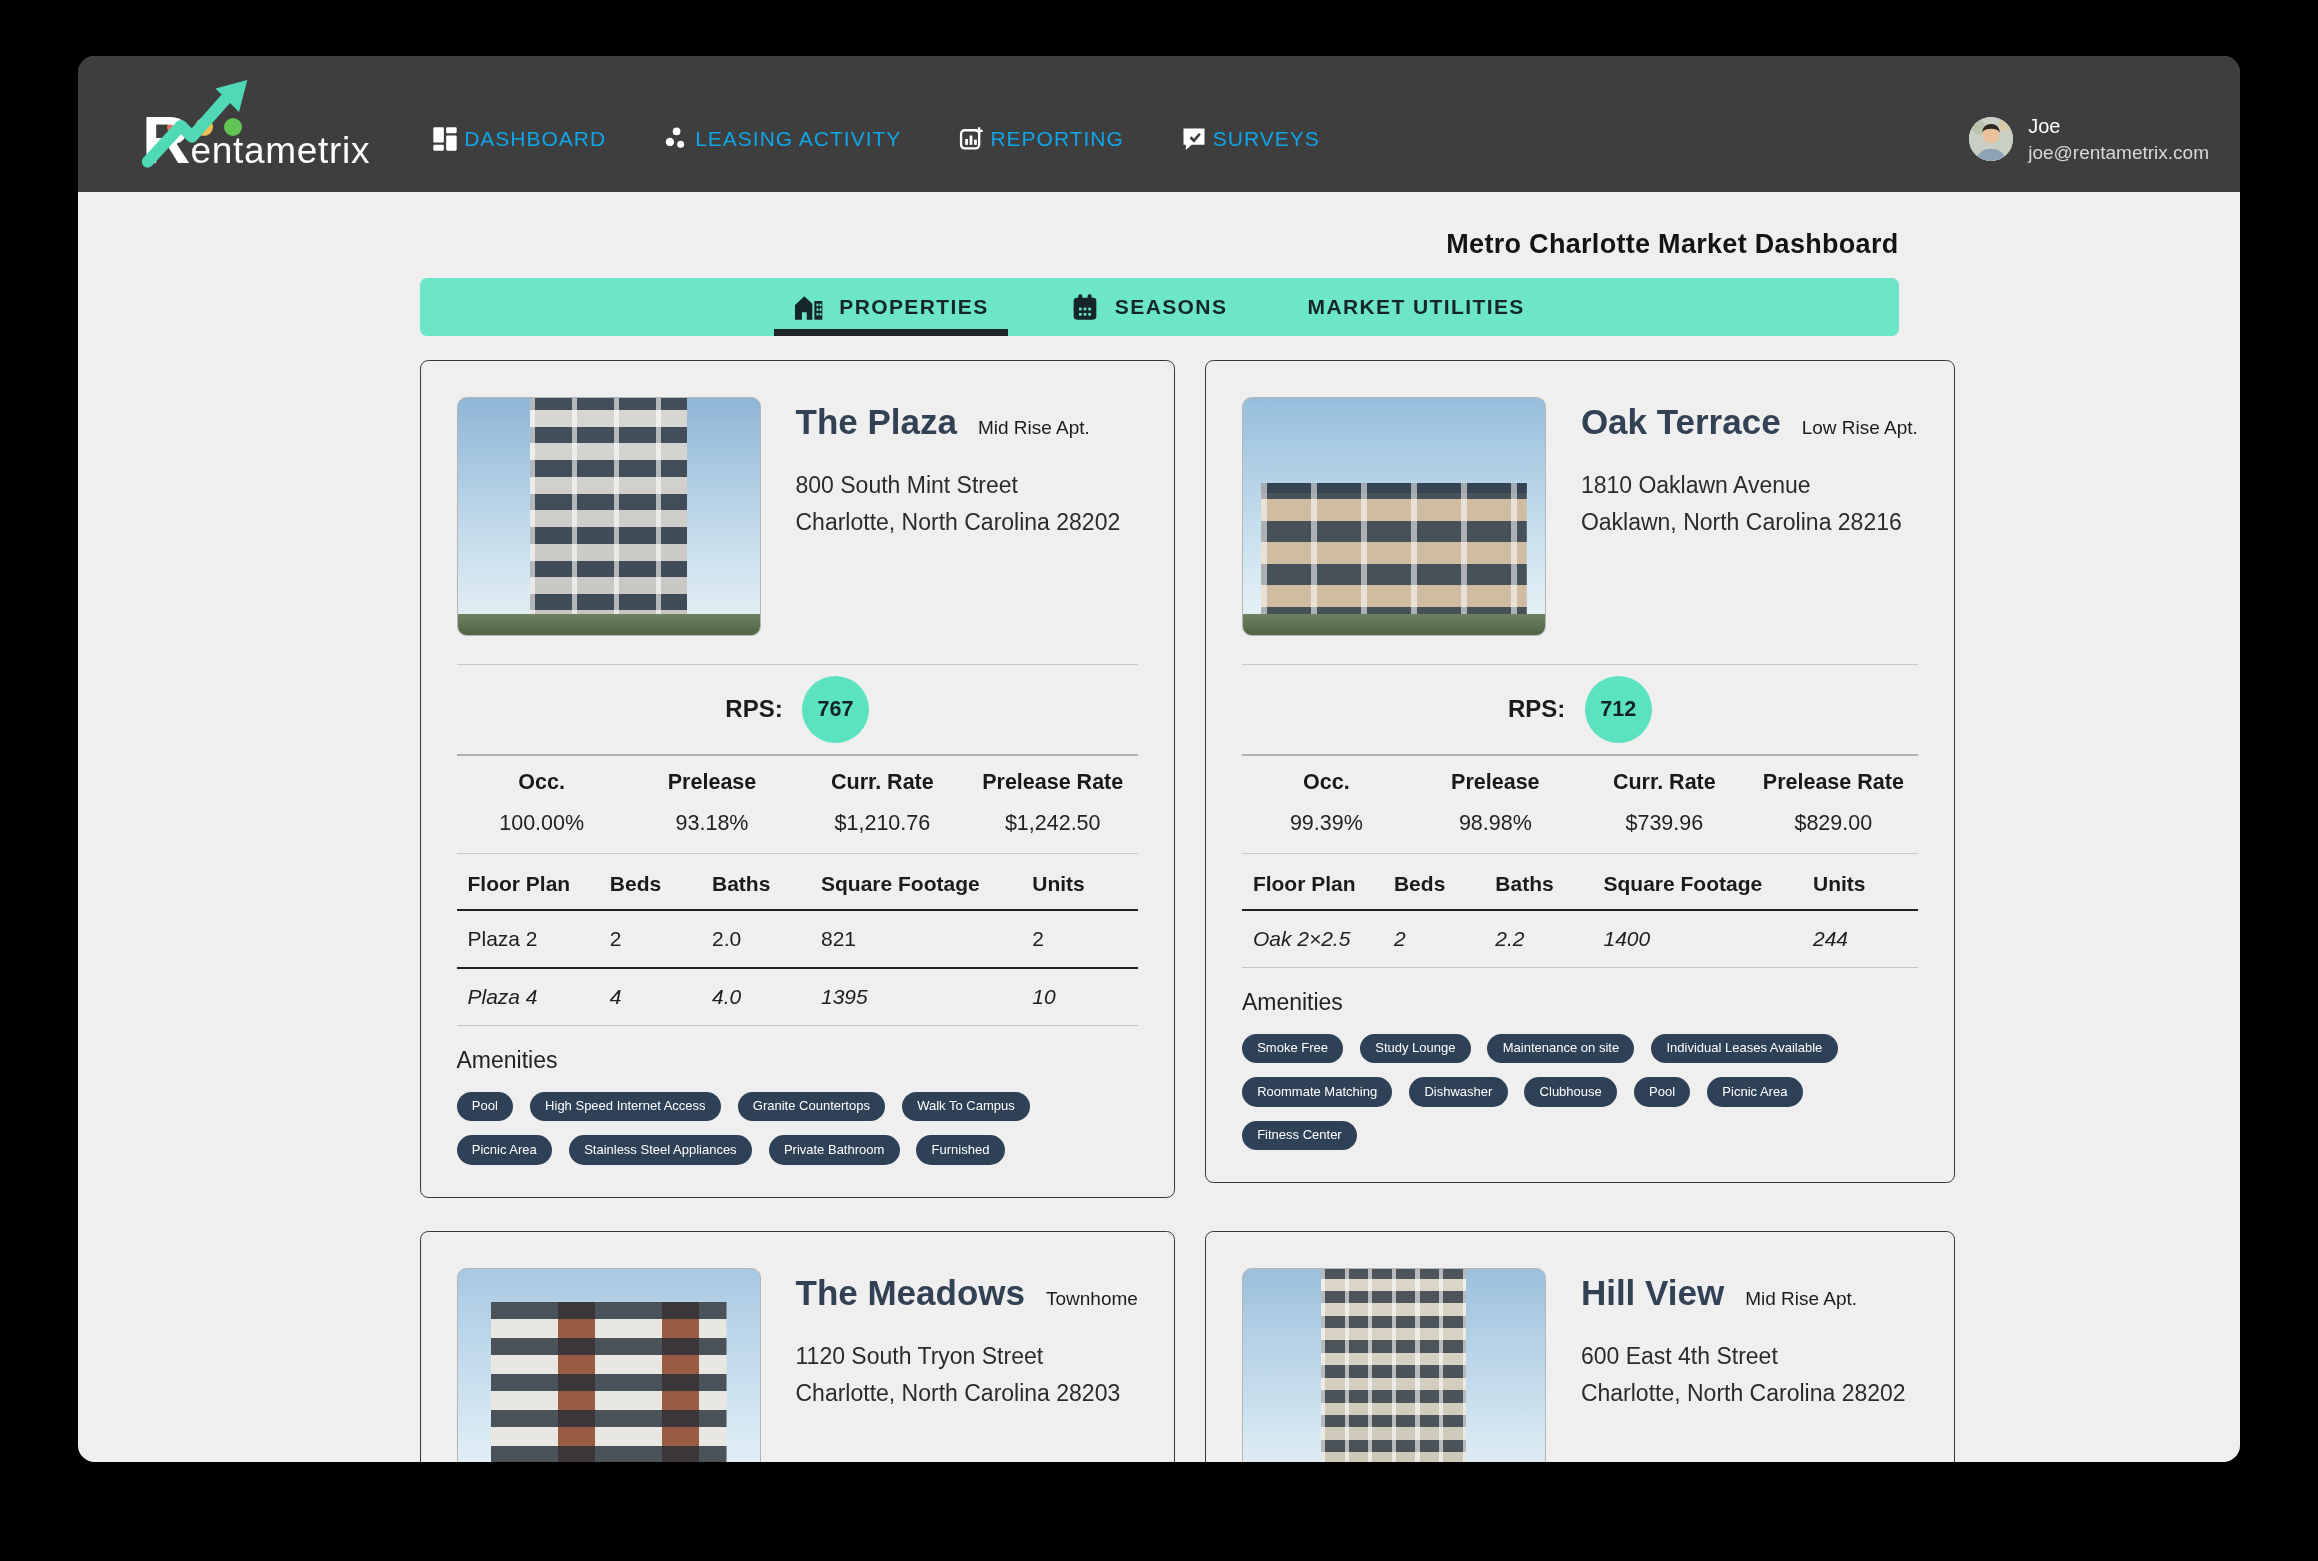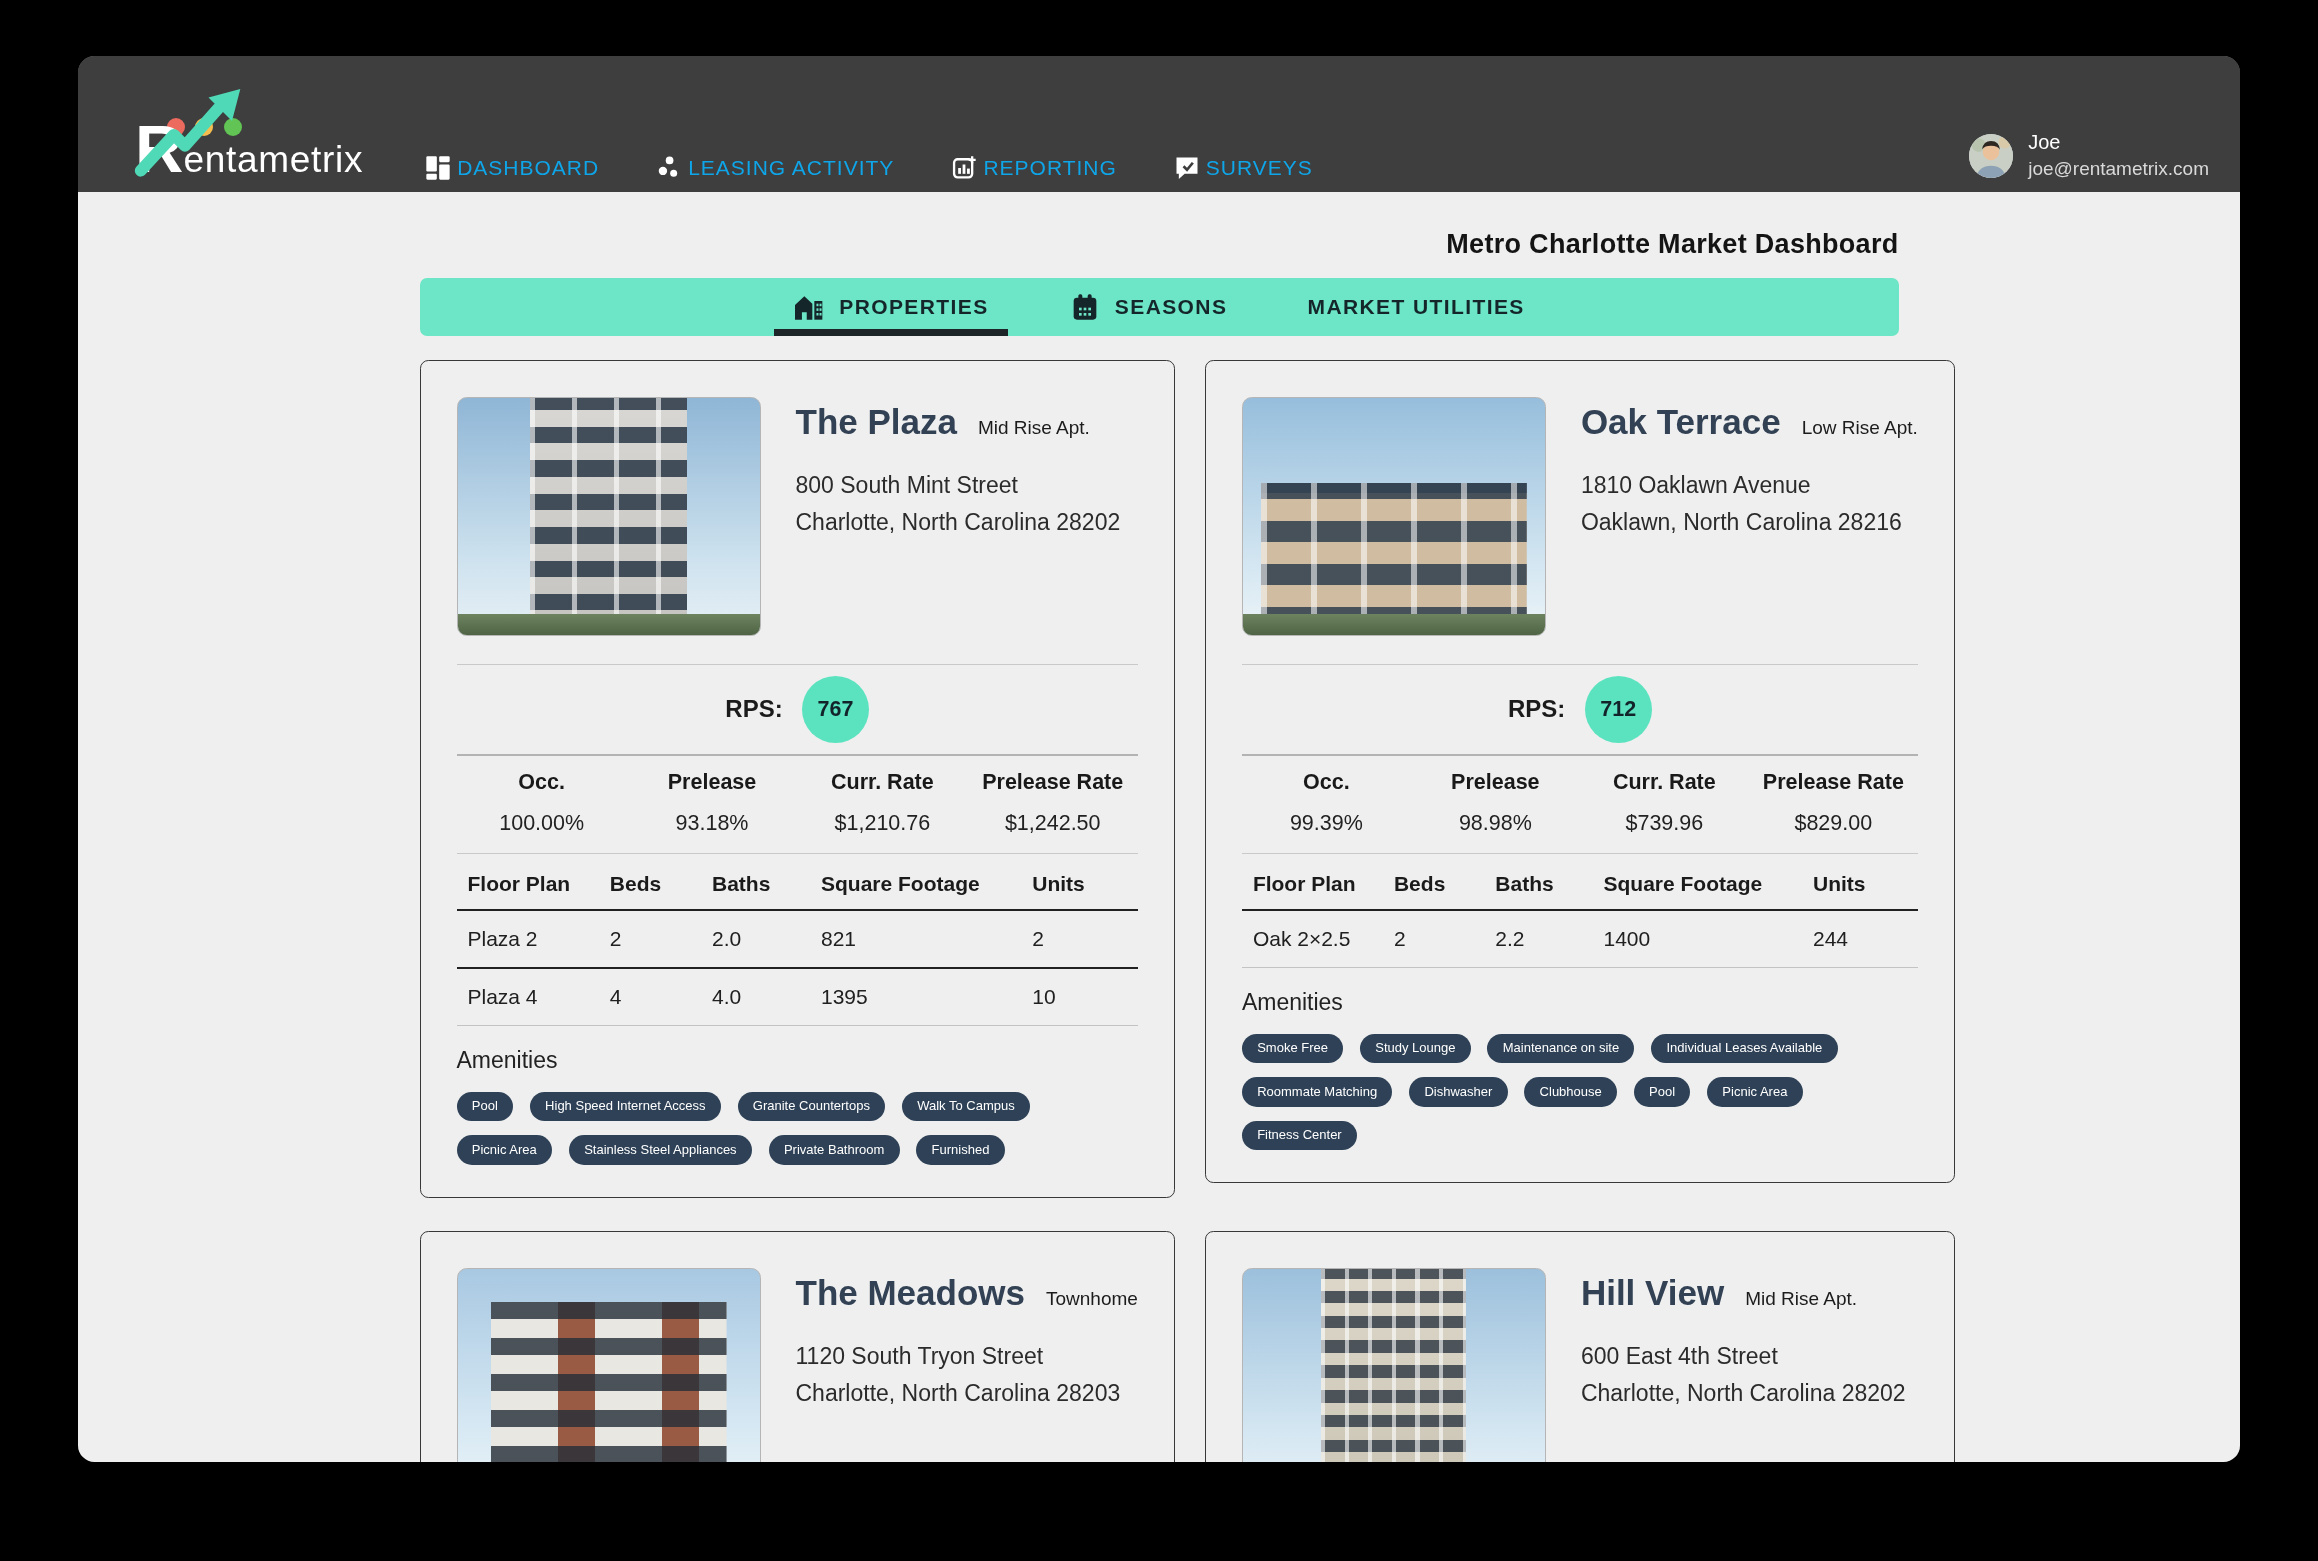--- a/index.html
+++ b/index.html
@@ -11,21 +11,21 @@
   .window{position:absolute;left:78px;top:56px;width:2162px;height:1406px;
     background:#3E3E3E;border-radius:16.7px;overflow:hidden;
     box-shadow:inset 0 1.4px 0 rgba(255,255,255,.28), 0 21px 56px rgba(0,0,0,.7);}
 
   
   .chrome{height:136px;position:relative;background:#3E3E3E;}
   .traffic{position:absolute;left:89px;top:62px;display:flex;gap:10.4px;}
   .tl{width:18px;height:18px;border-radius:50%;display:inline-block;}
   .tl.red{background:#ED6A5E;} .tl.yellow{background:#F5BD4F;} .tl.green{background:#61C454;}
 
-  .navrow{position:absolute;left:5px;right:0;top:40px;height:86px;display:flex;align-items:flex-end;padding:0 31px 0 52px;}
+  .navrow{position:absolute;left:12px;right:0;top:40px;height:86px;display:flex;align-items:center;padding:0 31px 0 52px;}
   .brand{position:relative;display:flex;align-items:baseline;color:#fff;margin-right:61px;white-space:nowrap;}
   .brand-r{font-size:67px;font-weight:700;line-height:1;}
   .brand-rest{font-size:37px;font-weight:400;letter-spacing:0.7px;}
   .logo-arrow{position:absolute;left:-4.2px;top:-29px;width:119px;height:92px;pointer-events:none;}
 
   .navitems{display:flex;align-items:center;gap:56px;}
   .navitem{display:flex;align-items:center;gap:5px;color:#0ea5e9;font-size:21px;font-weight:500;letter-spacing:1px;cursor:pointer;white-space:nowrap;}
   .navitem svg{width:28px;height:28px;flex:none;}
 
   .user{margin-left:auto;display:flex;align-items:center;gap:15.3px;}
@@ -64,21 +64,21 @@
   .stats{border-top:2.8px solid #B3B3B3;border-bottom:1.4px solid #C9C9C9;padding:14px 0 16.7px;
     display:grid;grid-template-columns:repeat(4,1fr);row-gap:16.7px;text-align:center;}
   .stats .sh{font-size:21.5px;font-weight:700;color:#191919;}
   .stats .sv{font-size:21.5px;color:#222;}
 
   .ftable{margin-top:2.8px;}
   .frow{display:grid;grid-template-columns:22.5% 15% 16% 31% 15.5%;font-size:21px;color:#202020;padding:16.7px 0 15.3px;}
   .frow > span:first-child{padding-left:11px;}
   .frow.fhead{font-weight:600;color:#1b1b1b;border-bottom:2.8px solid #212121;padding:15.3px 0 12.5px;}
   .frow.b-dark{border-bottom:2.1px solid #212121;}
-  .frow.b-light{border-bottom:1.4px solid #C3C3C3;}
+  .frow.b-light{border-bottom:1.4px solid #C3C3C3;font-style:italic;}
 
   .amen-label{margin-top:21px;font-size:23px;color:#222;}
   .pills{margin-top:18px;display:flex;flex-wrap:wrap;gap:14px 16.7px;}
   .pill{background:#2E4156;color:#fff;font-size:13px;line-height:1.1;padding:7.6px 15.3px;border-radius:19.4px;white-space:nowrap;}
 
   
   .pimg{width:304px;height:239px;border-radius:9.7px;flex:none;position:relative;overflow:hidden;border:0.7px solid #b5b5b5;}
   .pimg::after{content:"";position:absolute;left:0;right:0;bottom:0;height:21px;background:linear-gradient(#6d8360,#4e6444);}
   .v0{background-image:
       repeating-linear-gradient(90deg, rgba(255,255,255,.6) 0 4.9px, transparent 4.9px 42px),

